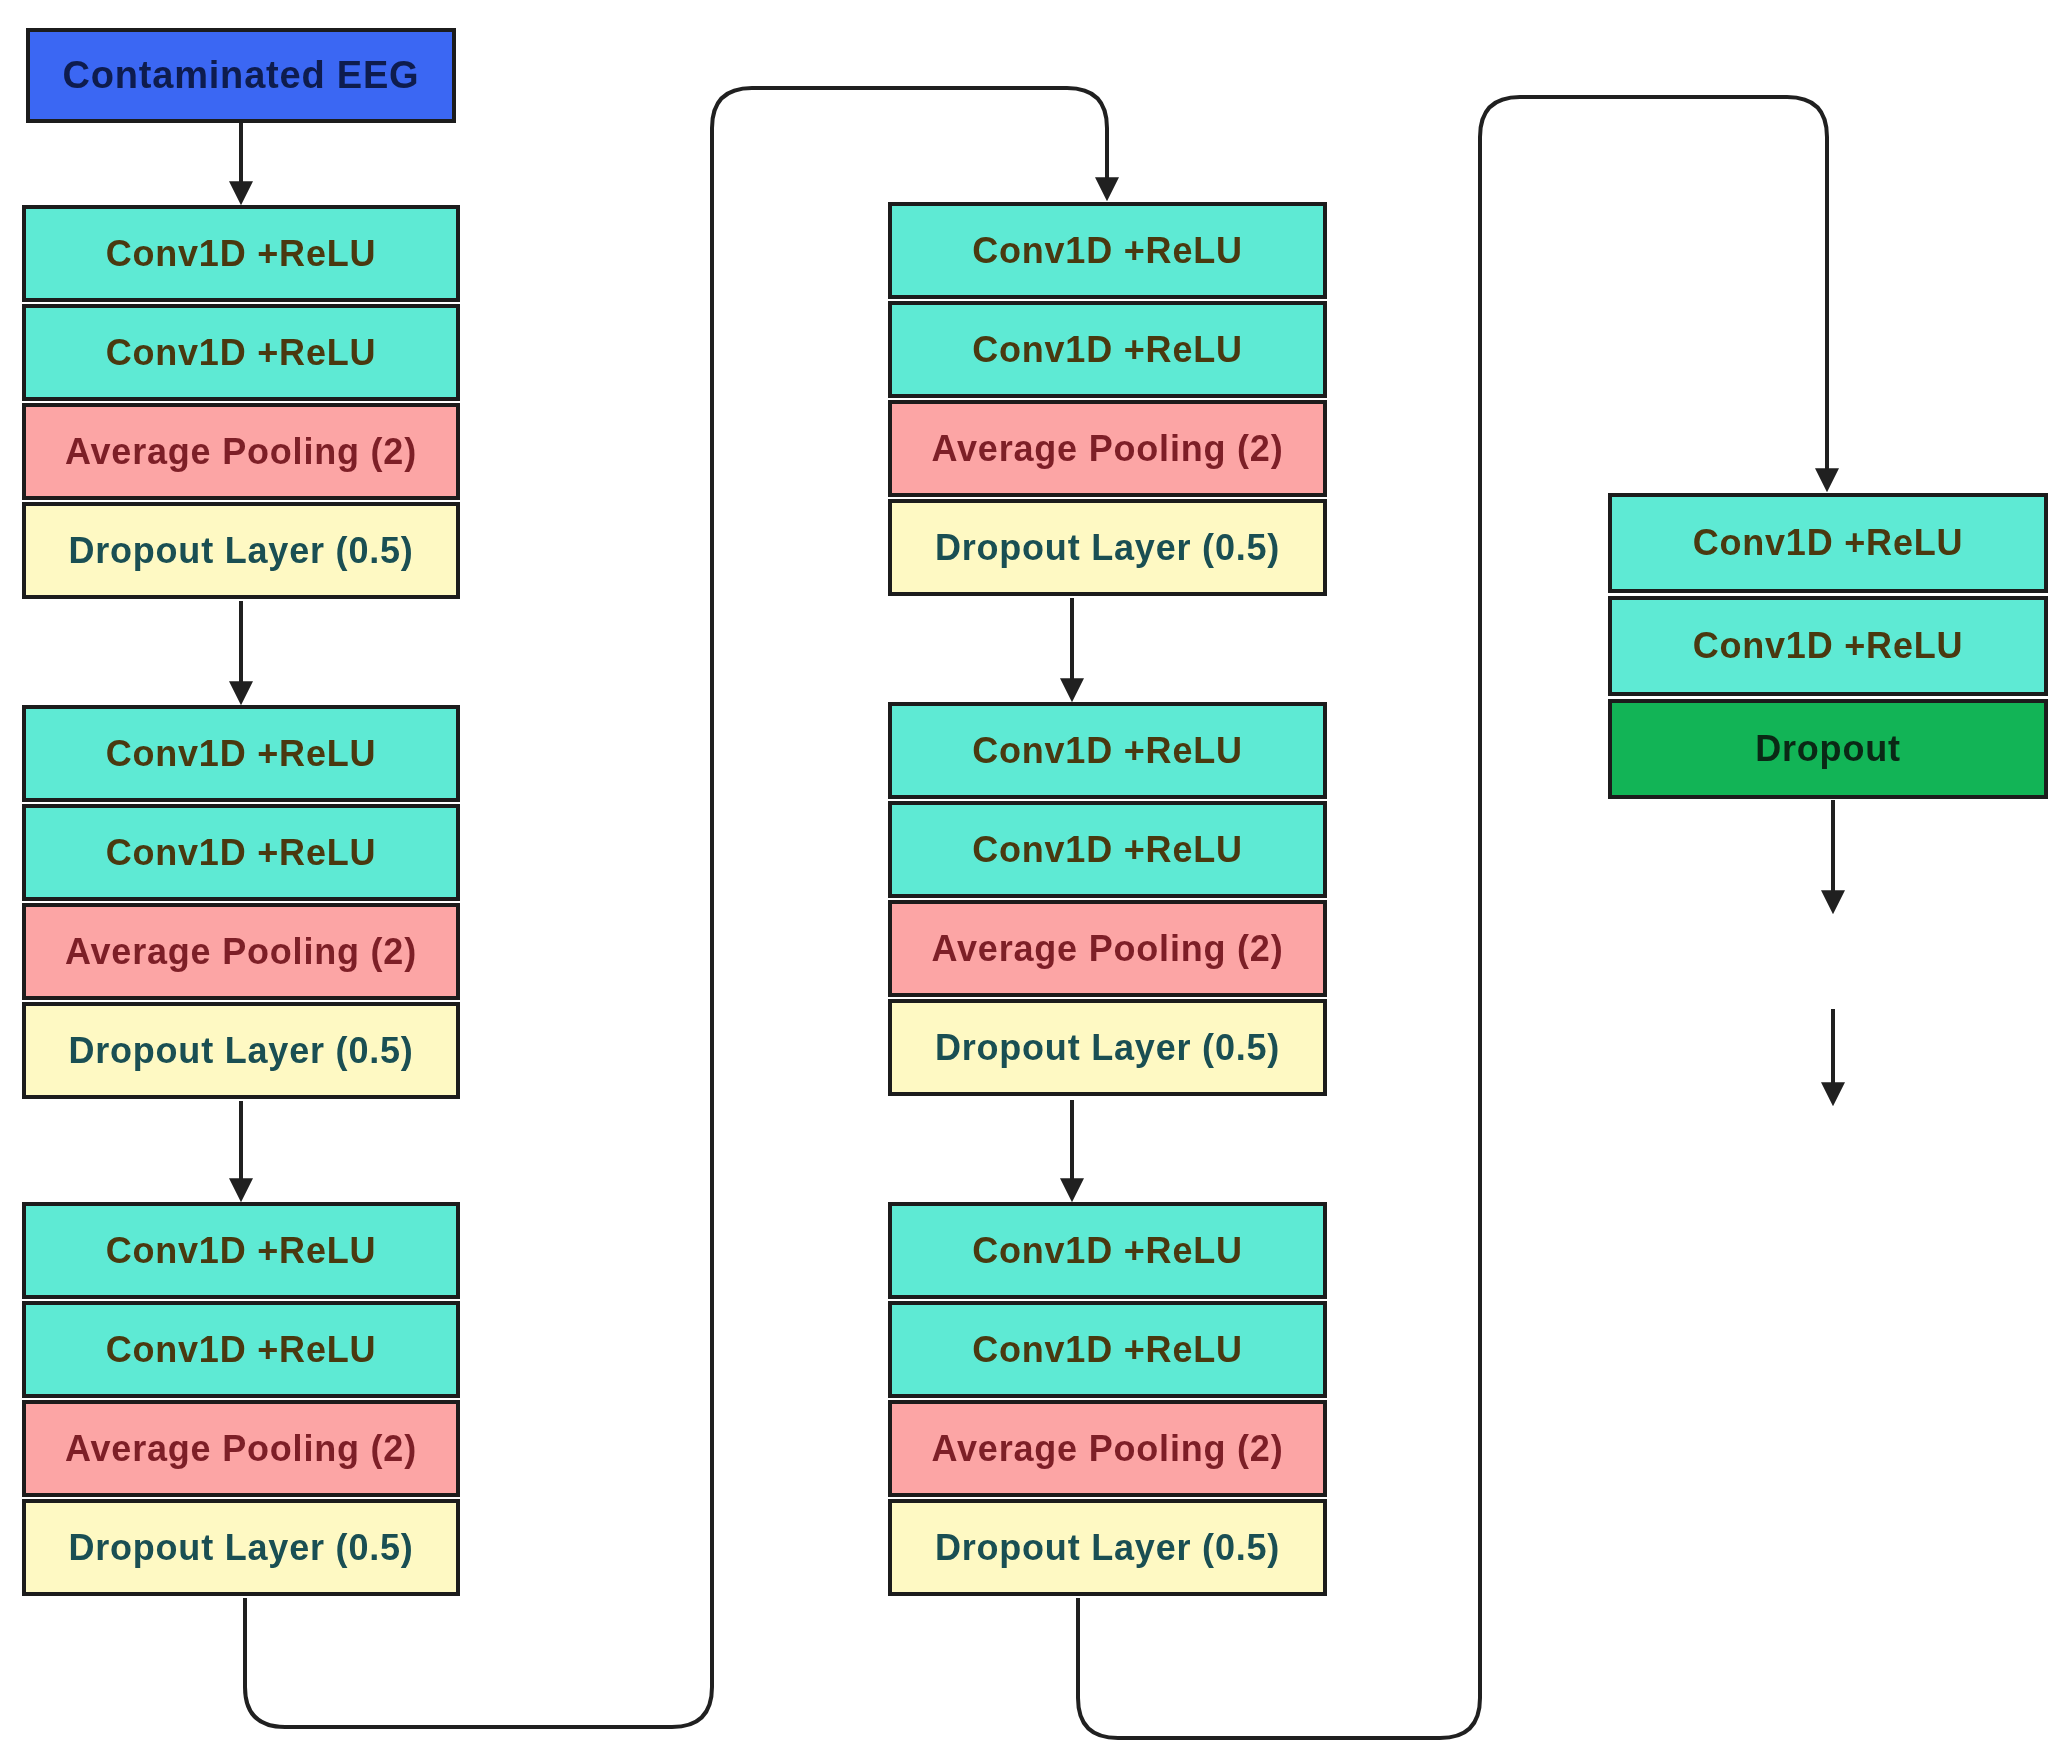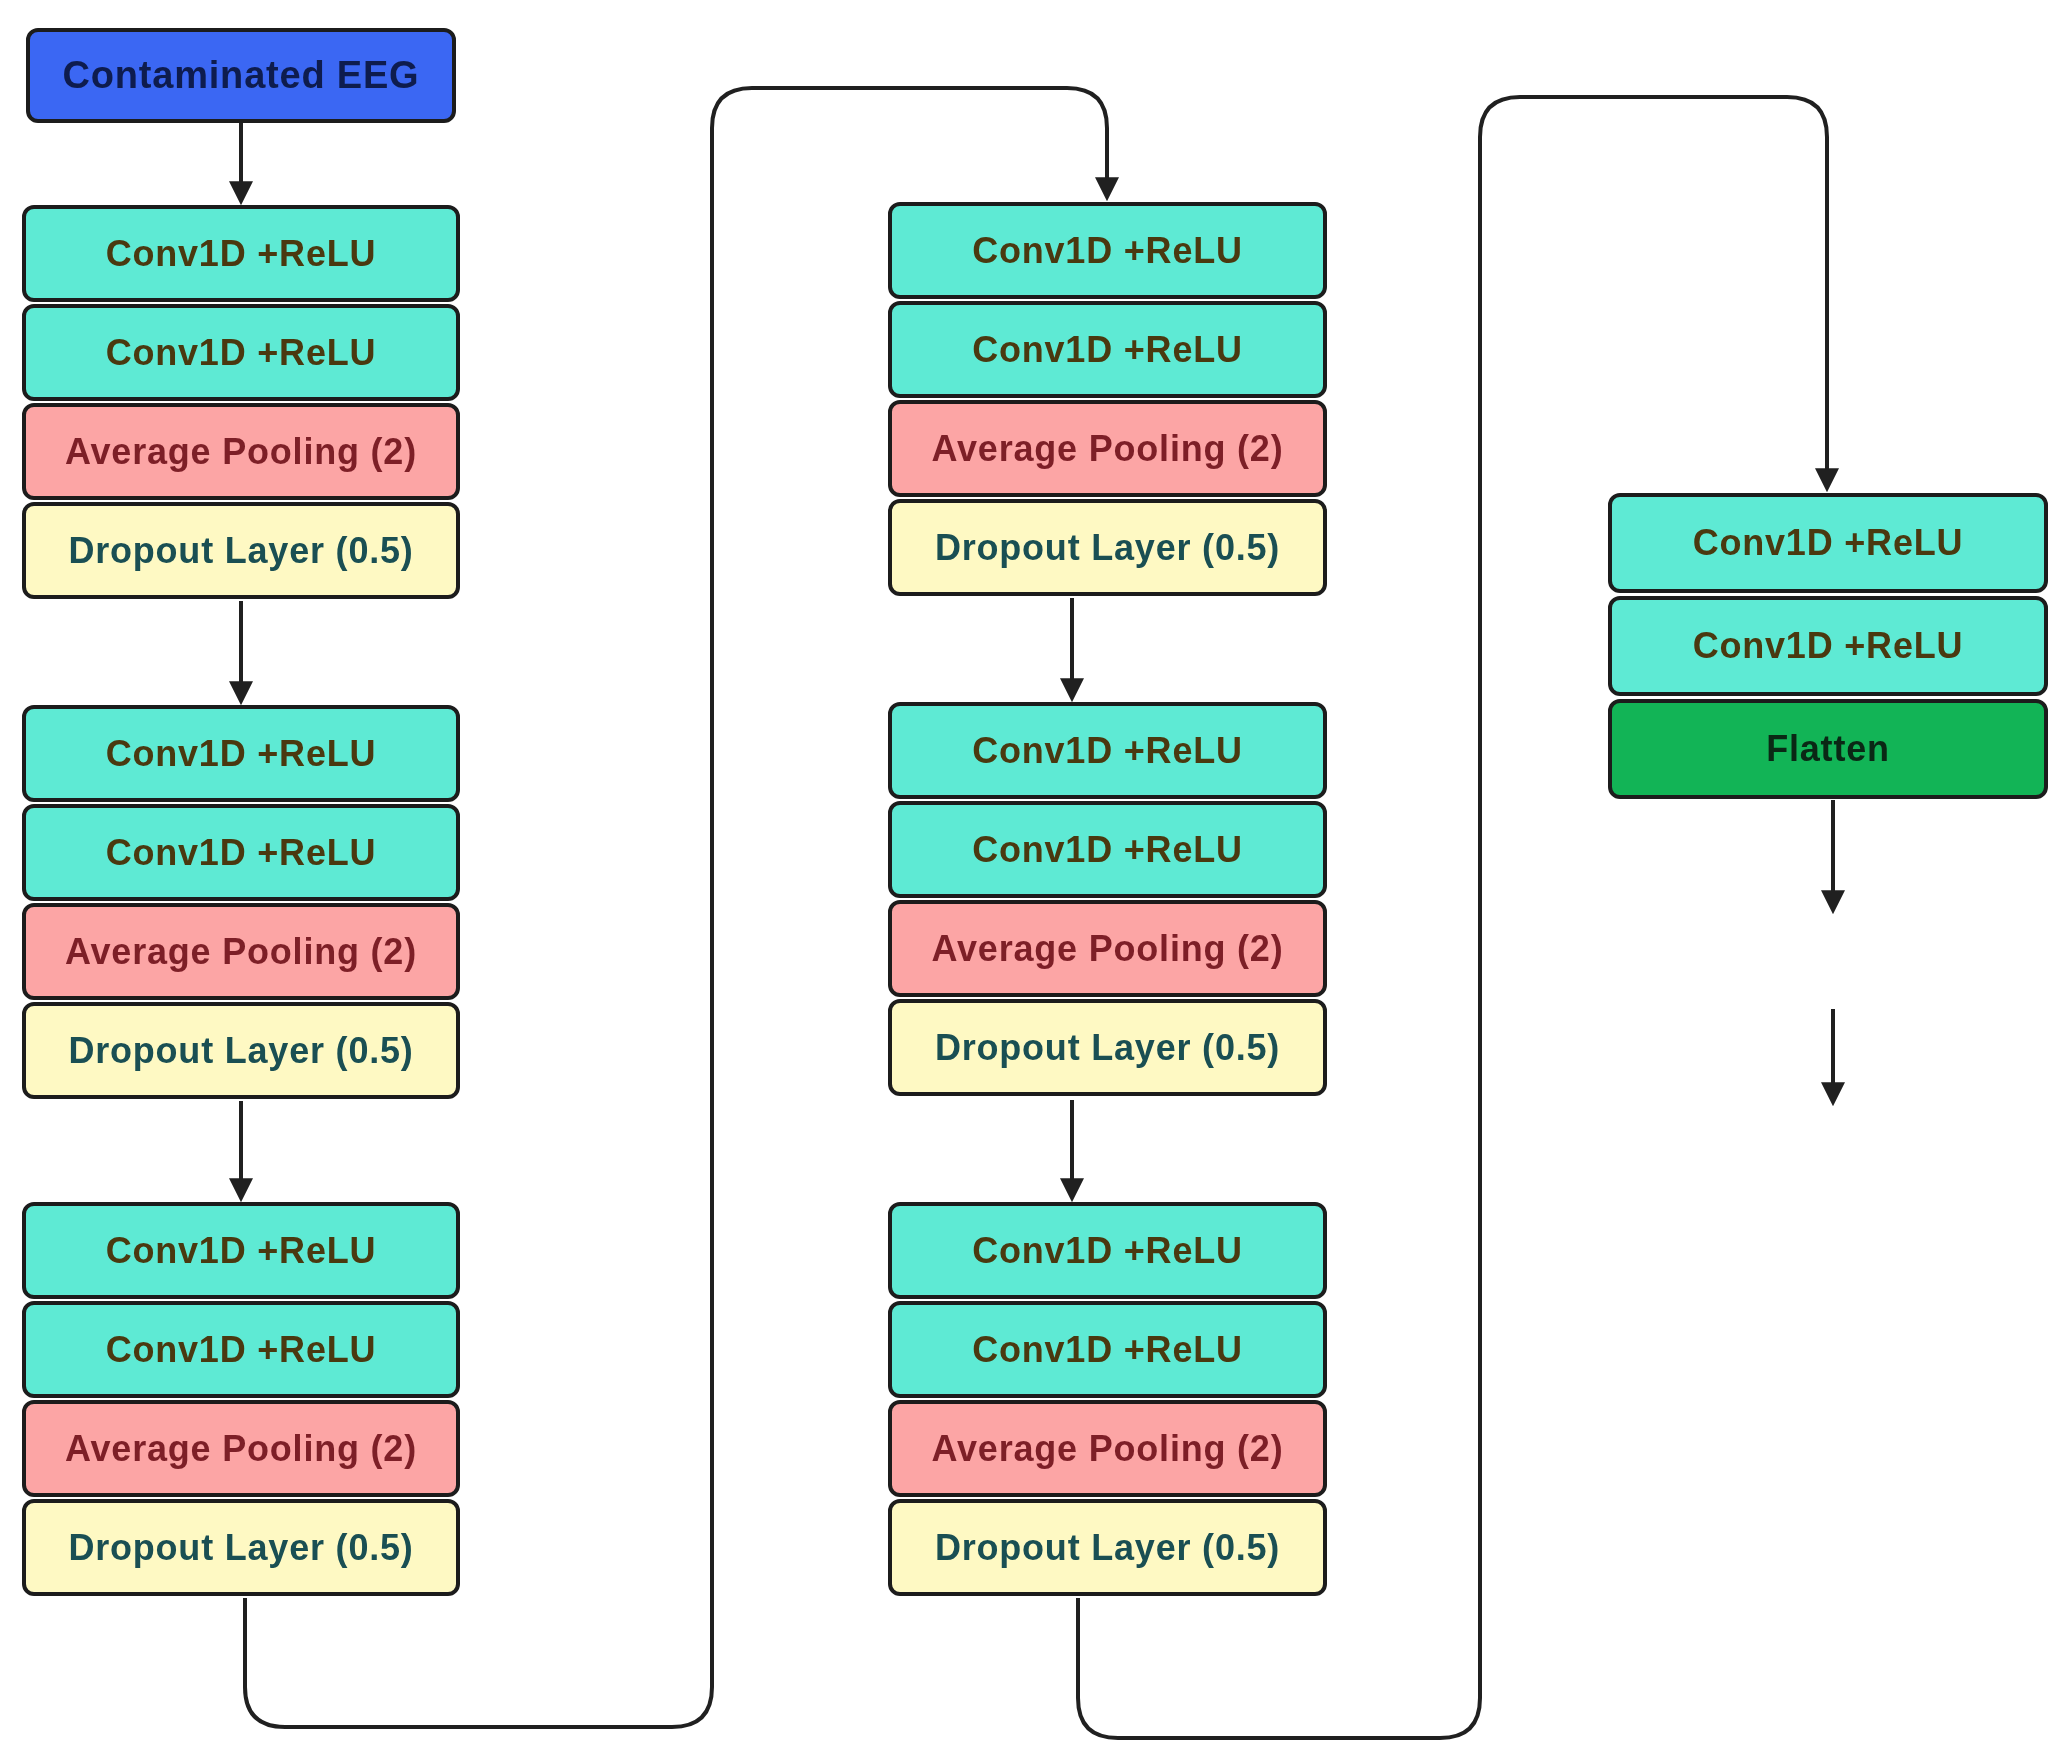--- a/index.html
+++ b/index.html
@@ -19,21 +19,21 @@
     position: absolute;
     left: 0;
     top: 0;
     width: 2066px;
     height: 1761px;
   }
   .box {
     position: absolute;
     box-sizing: border-box;
     border: 4px solid #1c1c1c;
-    border-radius: 12px;
+    border-radius: 0;
     display: flex;
     align-items: center;
     justify-content: center;
     font-weight: 700;
     font-size: 36px;
     letter-spacing: 0.8px;
     white-space: nowrap;
     text-align: center;
   }
   .conv    { background: #5eead4; color: #4a3910; }
@@ -94,15 +94,15 @@
   <div class="box pool" style="left:888px;top:900px;width:439px;height:97px">Average Pooling (2)</div>
   <div class="box drop" style="left:888px;top:999px;width:439px;height:97px">Dropout Layer (0.5)</div>
 
   <div class="box conv" style="left:888px;top:1202px;width:439px;height:97px">Conv1D +ReLU</div>
   <div class="box conv" style="left:888px;top:1301px;width:439px;height:97px">Conv1D +ReLU</div>
   <div class="box pool" style="left:888px;top:1400px;width:439px;height:97px">Average Pooling (2)</div>
   <div class="box drop" style="left:888px;top:1499px;width:439px;height:97px">Dropout Layer (0.5)</div>
 
   <div class="box conv" style="left:1608px;top:493px;width:440px;height:100px">Conv1D +ReLU</div>
   <div class="box conv" style="left:1608px;top:596px;width:440px;height:100px">Conv1D +ReLU</div>
-  <div class="box flatten" style="left:1608px;top:699px;width:440px;height:100px">Flatten</div>
+  <div class="box flatten" style="left:1608px;top:699px;width:440px;height:100px">Dropout</div>
 
 </div>
 
 </body></html>

